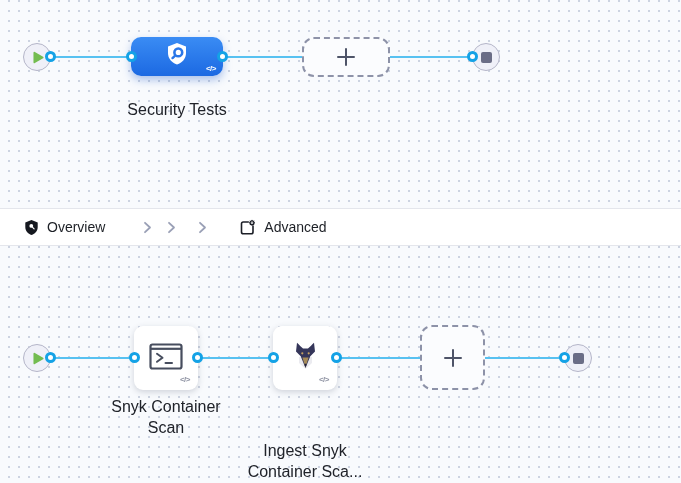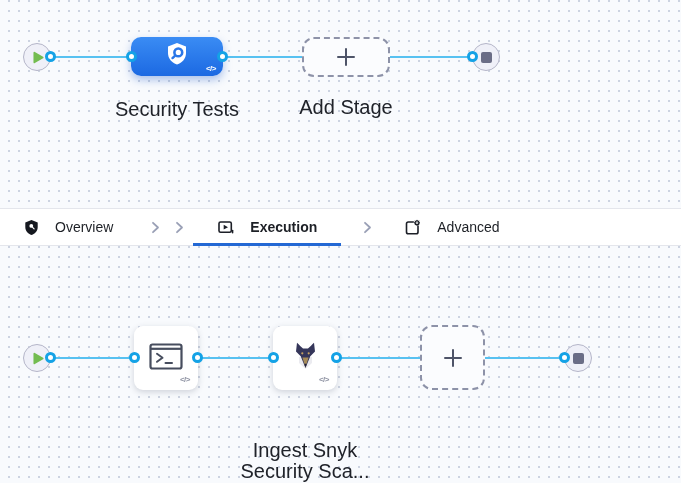--- a/index.html
+++ b/index.html
@@ -29,28 +29,28 @@
   .card .code-badge{color:#8f93a3;right:8px;bottom:6px;}
 
   .dashed-box{position:absolute;border:2px dashed #8d92a8;border-radius:12px;
     background:#fbfcfe;display:flex;align-items:center;justify-content:center;
     box-sizing:border-box;cursor:pointer;z-index:2;}
 
   .card{position:absolute;width:64px;height:64px;background:#fff;border-radius:9px;
     box-shadow:0 2px 6px rgba(60,70,90,.22);display:flex;align-items:center;
     justify-content:center;z-index:2;cursor:pointer;}
 
-  .node-label{position:absolute;font-size:20px;line-height:21px;color:#20232a;
+  .node-label{position:absolute;font-size:16px;line-height:21px;color:#20232a;
     text-align:center;white-space:pre-line;}
 
   
   .tabbar{height:38px;background:#fff;border-top:1px solid #e4e6ec;
     border-bottom:1px solid #e4e6ec;display:flex;align-items:stretch;
     box-sizing:border-box;position:relative;z-index:4;}
-  .tab{display:flex;align-items:center;gap:16px;padding:0 24px;position:relative;
+  .tab{display:flex;align-items:center;gap:8px;padding:0 24px;position:relative;
     font-size:14px;font-weight:500;color:#1d2026;cursor:pointer;}
   .tab.active{font-weight:700;}
   .tab.active::after{content:"";position:absolute;left:0;right:0;bottom:-1px;height:3px;
     background:#2368d4;}
   .tab-chevron{display:flex;align-items:center;}
   .tab .ticon{display:flex;align-items:center;}
   .ml14{margin-left:14px}.ml4{margin-left:4px}.ml15{margin-left:15px}
   .ml9{margin-left:9px}.ml22{margin-left:22px}.ml8{margin-left:8px}
 </style>
 </head>
@@ -93,21 +93,20 @@
     <div class="round-node" style="left:472px;top:43px;">
       <span class="stop-square"></span>
     </div>
 
     <span class="conn-dot" style="left:45px;top:51px;"></span>
     <span class="conn-dot" style="left:126px;top:51px;"></span>
     <span class="conn-dot" style="left:217px;top:51px;"></span>
     <span class="conn-dot" style="left:467px;top:51px;"></span>
 
     <div class="node-label" style="left:107px;top:99px;width:140px;">Security Tests</div>
-    <div class="node-label" style="left:286px;top:97px;width:120px;">Add Stage</div>
   </section>
 
   <nav class="tabbar">
     <div class="tab">
       <span class="ticon">
         <svg width="15" height="17" viewBox="0 0 15 17">
           <path d="M7.5 1 L13.7 3.4 V8 c0 3.9-2.6 6.7-6.2 8 C3.9 14.7 1.3 11.9 1.3 8 V3.4 Z" fill="#15181f"></path>
           <circle cx="7.3" cy="6.9" r="1.9" fill="#ffffff"></circle>
           <path d="M8.6 8.4 l1.5 1.5" stroke="#ffffff" stroke-width="1.2" stroke-linecap="round"></path>
         </svg>
@@ -117,30 +116,20 @@
     <span class="tab-chevron ml14">
       <svg width="9" height="13" viewBox="0 0 9 13" fill="none" stroke="#9aa0b6" stroke-width="1.8" stroke-linecap="round" stroke-linejoin="round">
           <path d="M2 1.8 L7 6.5 L2 11.2"></path>
         </svg>
     </span>
     <span class="tab-chevron ml15">
       <svg width="9" height="13" viewBox="0 0 9 13" fill="none" stroke="#9aa0b6" stroke-width="1.8" stroke-linecap="round" stroke-linejoin="round">
           <path d="M2 1.8 L7 6.5 L2 11.2"></path>
         </svg>
     </span>
-    <div class="tab active ml9">
-      <span class="ticon">
-        <svg width="17" height="17" viewBox="0 0 17 17">
-          <rect x="2" y="3" width="12.3" height="10.3" rx="1.6" fill="none" stroke="#1c1f27" stroke-width="1.6"></rect>
-          <path d="M6.7 5.8 L11 8.15 L6.7 10.5 Z" fill="#1c1f27"></path>
-          <path d="M15.6 11.4 v2.4" stroke="#1c1f27" stroke-width="1.5" stroke-linecap="round"></path>
-        </svg>
-      </span>
-      <span>Execution</span>
-    </div>
     <span class="tab-chevron ml22">
       <svg width="9" height="13" viewBox="0 0 9 13" fill="none" stroke="#9aa0b6" stroke-width="1.8" stroke-linecap="round" stroke-linejoin="round">
           <path d="M2 1.8 L7 6.5 L2 11.2"></path>
         </svg>
     </span>
     <div class="tab ml8">
       <span class="ticon">
         <svg width="17" height="17" viewBox="0 0 17 17">
           <path d="M14 7 V13 a1.8 1.8 0 0 1-1.8 1.8 H4.3 A1.8 1.8 0 0 1 2.5 13 V4.8 A1.8 1.8 0 0 1 4.3 3 h5" fill="none" stroke="#1c1f27" stroke-width="1.6" stroke-linecap="round"></path>
           <circle cx="13" cy="3.8" r="1.9" fill="none" stroke="#1c1f27" stroke-width="1.3"></circle>
@@ -204,16 +193,17 @@
       <span class="stop-square"></span>
     </div>
 
     <span class="conn-dot" style="left:45px;top:106px;"></span>
     <span class="conn-dot" style="left:129px;top:106px;"></span>
     <span class="conn-dot" style="left:192px;top:106px;"></span>
     <span class="conn-dot" style="left:268px;top:106px;"></span>
     <span class="conn-dot" style="left:331px;top:106px;"></span>
     <span class="conn-dot" style="left:559px;top:106px;"></span>
 
-    <div class="node-label" style="left:235px;top:150px;width:140px;margin-top:44px;"><span>Ingest Snyk</span><br><span>Security Sca...</span></div>
+    <div class="node-label" style="left:96px;top:150px;width:140px;"><span>Snyk Container</span><br><span>Scan</span></div>
+    <div class="node-label" style="left:235px;top:150px;width:140px;margin-top:44px;"><span>Ingest Snyk</span><br><span>Container Sca...</span></div>
   </section>
 
 </div>
 
 </body></html>

